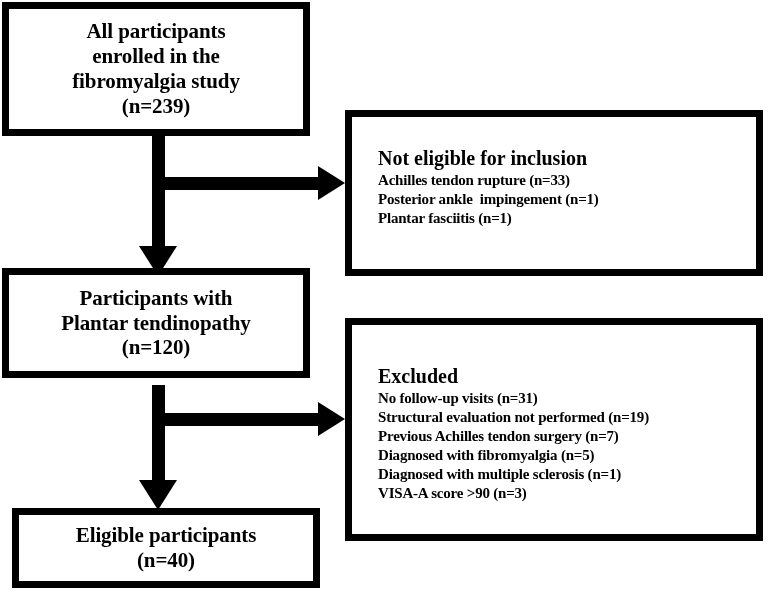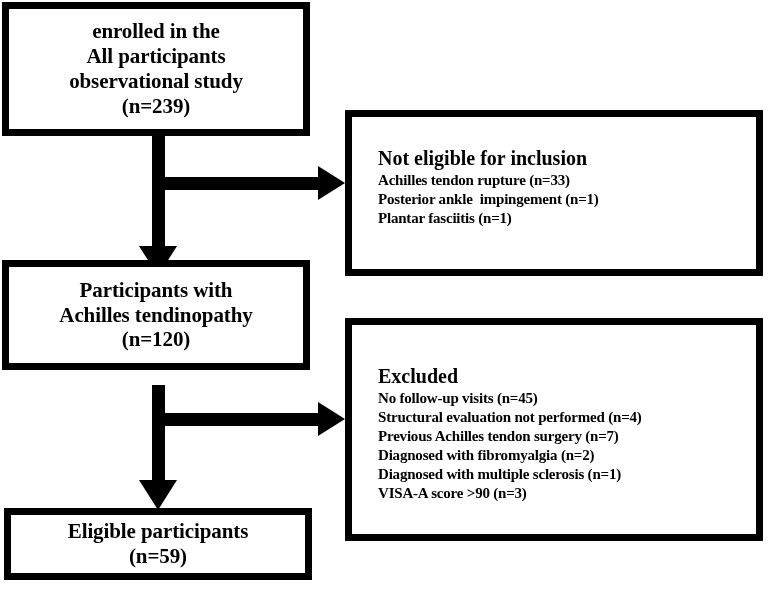--- a/index.html
+++ b/index.html
@@ -54,23 +54,23 @@
   .box-side .item {
     font-weight: bold;
     font-size: 15px;
     line-height: 1.26;
     letter-spacing: -0.2px;
   }
 
   
   #box-enrolled      { left: 2px;   top: 2px;   width: 308px; height: 134px; }
   #box-not-eligible  { left: 345px; top: 110px; width: 418px; height: 166px; padding: 8px 0 20px 26px; }
-  #box-tendinopathy  { left: 2px;   top: 260px; width: 308px; height: 110px; }
+  #box-tendinopathy  { left: 2px;   top: 268px; width: 308px; height: 110px; }
   #box-excluded      { left: 345px; top: 318px; width: 418px; height: 223px; padding: 8px 0 0 26px; justify-content: center; }
-  #box-eligible      { left: 4px;   top: 508px; width: 308px; height: 72px;  }
+  #box-eligible      { left: 12px;   top: 508px; width: 308px; height: 80px;  }
 
   
   .seg {
     position: absolute;
     background: #000000;
   }
   .arrow-down {
     position: absolute;
     width: 0;
     height: 0;
@@ -98,57 +98,57 @@
   #c2-branch    { left: 152px; top: 413px; width: 172px; height: 13px; }
   #c2-head-r    { left: 318px; top: 402px; }
   #c2-head-d    { left: 139px; top: 480px; }
 </style>
 </head>
 <body>
 
 <div id="canvas">
 
   <div class="box box-main" id="box-enrolled">
+    <span class="line">All participants</span>
     <span class="line">enrolled in the</span>
-    <span class="line">All participants</span>
-    <span class="line">observational study</span>
+    <span class="line">fibromyalgia study</span>
     <span class="line">(n=239)</span>
   </div>
 
   <div class="seg" id="c1-stem"></div>
   <div class="seg" id="c1-branch"></div>
   <div class="arrow-right" id="c1-head-r"></div>
   <div class="arrow-down" id="c1-head-d"></div>
 
   <div class="box box-side" id="box-not-eligible">
     <span class="line head">Not eligible for inclusion</span>
     <span class="line item">Achilles tendon rupture (n=33)</span>
     <span class="line item">Posterior ankle  impingement (n=1)</span>
     <span class="line item">Plantar fasciitis (n=1)</span>
   </div>
 
   <div class="box box-main" id="box-tendinopathy">
     <span class="line">Participants with</span>
-    <span class="line">Achilles tendinopathy</span>
+    <span class="line">Plantar tendinopathy</span>
     <span class="line">(n=120)</span>
   </div>
 
   <div class="seg" id="c2-stem"></div>
   <div class="seg" id="c2-branch"></div>
   <div class="arrow-right" id="c2-head-r"></div>
   <div class="arrow-down" id="c2-head-d"></div>
 
   <div class="box box-side" id="box-excluded">
     <span class="line head">Excluded</span>
-    <span class="line item">No follow-up visits (n=45)</span>
-    <span class="line item">Structural evaluation not performed (n=4)</span>
+    <span class="line item">No follow-up visits (n=31)</span>
+    <span class="line item">Structural evaluation not performed (n=19)</span>
     <span class="line item">Previous Achilles tendon surgery (n=7)</span>
-    <span class="line item">Diagnosed with fibromyalgia (n=2)</span>
+    <span class="line item">Diagnosed with fibromyalgia (n=5)</span>
     <span class="line item">Diagnosed with multiple sclerosis (n=1)</span>
     <span class="line item">VISA-A score &gt;90 (n=3)</span>
   </div>
 
   <div class="box box-main" id="box-eligible">
     <span class="line">Eligible participants</span>
-    <span class="line">(n=59)</span>
+    <span class="line">(n=40)</span>
   </div>
 
 </div>
 
 </body></html>

